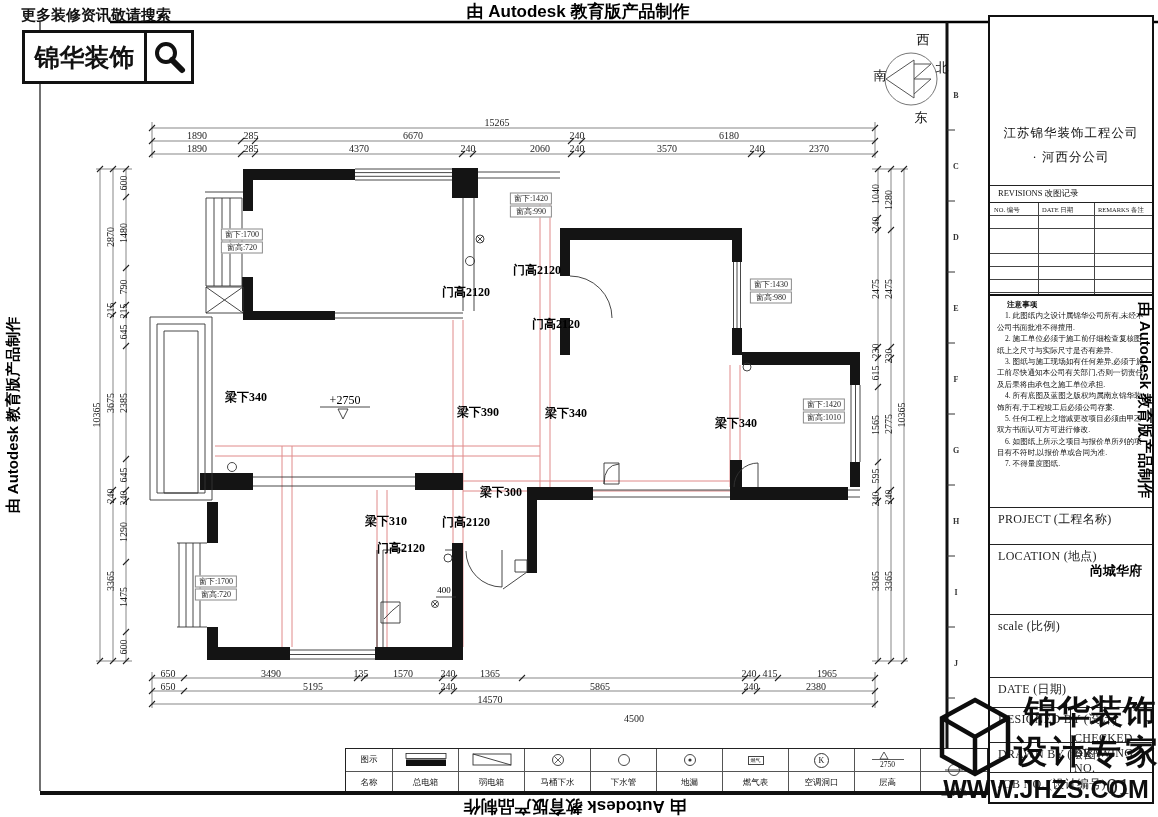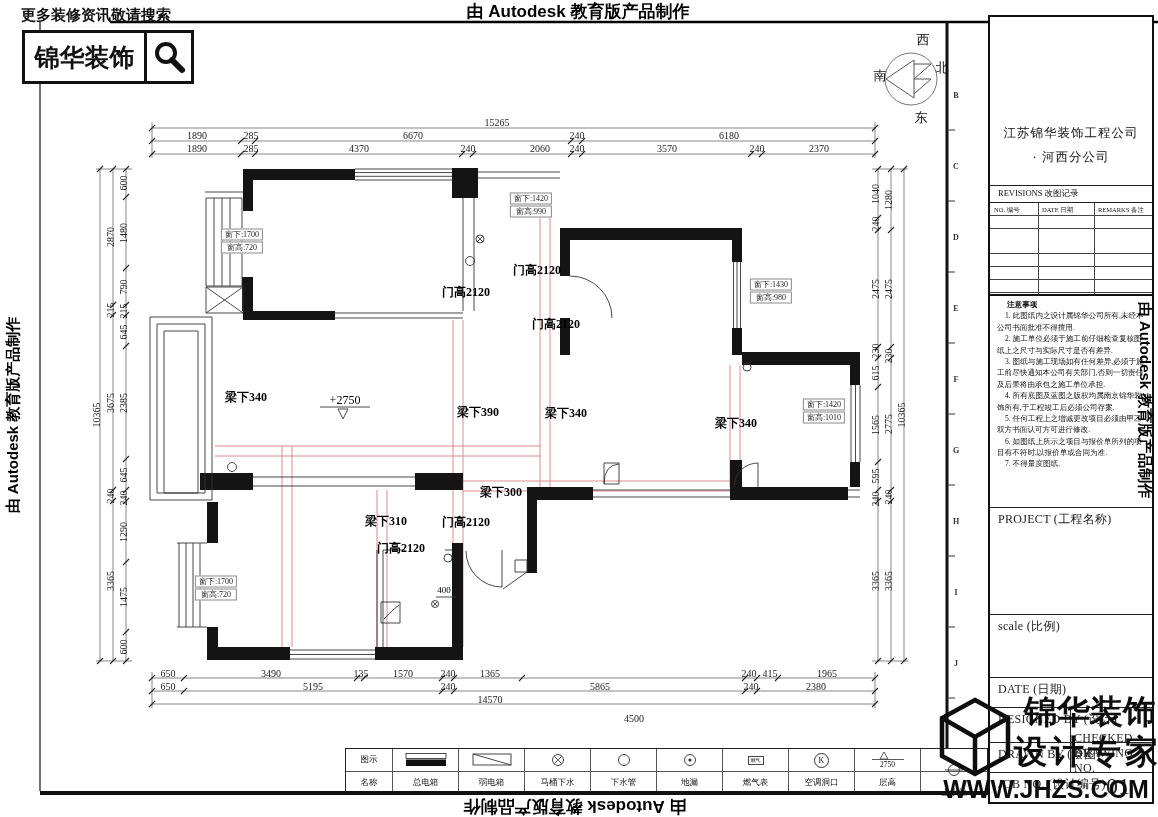--- a/index.html
+++ b/index.html
@@ -312,20 +312,24 @@
     <div>3. 图纸与施工现场如有任何差异,必须于施工前尽快通知本公司有关部门,否则一切责任及后果将由承包之施工单位承担.</div>
     <div>4. 所有底图及蓝图之版权均属南京锦华装饰所有,于工程竣工后必须公司存案.</div>
     <div>5. 任何工程上之增减更改项目必须由甲乙双方书面认可方可进行修改.</div>
     <div>6. 如图纸上所示之项目与报价单所列的项目有不符时,以报价单或合同为准.</div>
     <div>7. 不得量度图纸.</div>
   </div>
 
   <div class="tb-row" style="top:490px;height:37px;">
     <span class="tb-label">PROJECT (工程名称)</span>
   </div>
+  <div class="tb-row" style="top:527px;height:36px;">
+    <span class="tb-label">LOCATION (地点)</span>
+    <span class="tb-value" style="top:17px;">尚城华府</span>
+  </div>
   <div class="tb-row" style="top:597px;height:28px;">
     <span class="tb-label">scale   (比例)</span>
   </div>
   <div class="tb-row" style="top:660px;height:30px;">
     <span class="tb-label">DATE (日期)</span>
   </div>
   <div class="tb-row" style="top:690px;height:35px;">
     <span class="tb-label">DESIGNED BY (设计)</span>
     <span class="tb-label" style="left:84px;margin-top:20px;">CHECKED BY</span>
     <span style="position:absolute;left:80px;top:0;bottom:0;border-left:1px solid #222;"></span>

